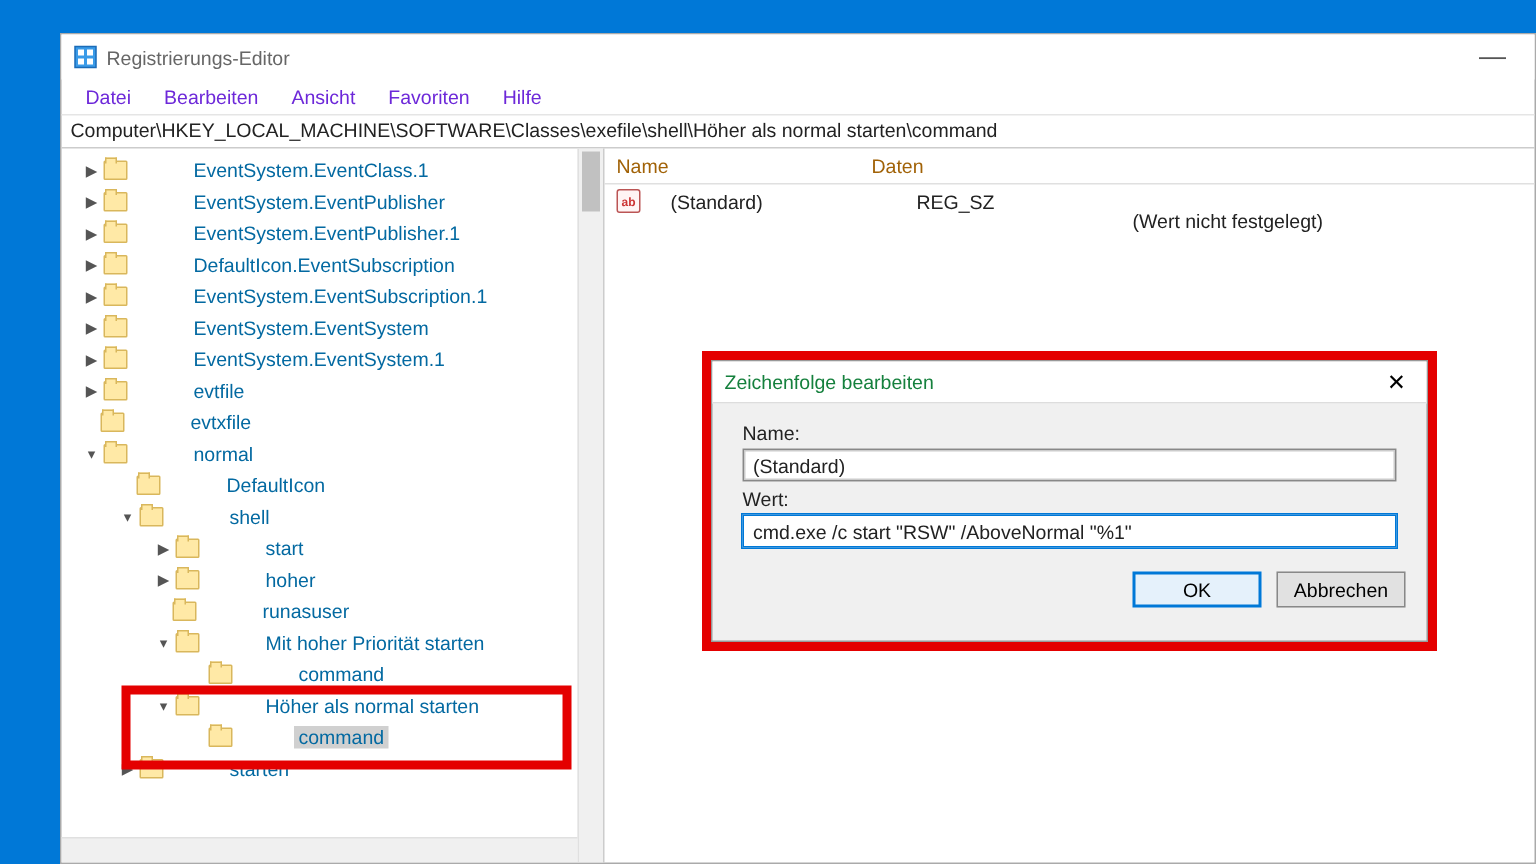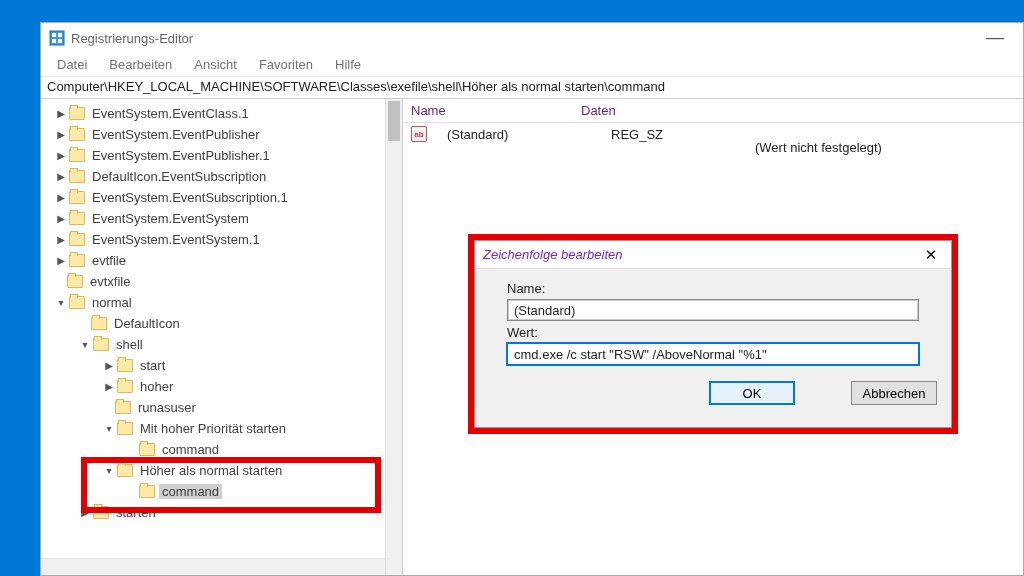--- a/index.html
+++ b/index.html
@@ -2,59 +2,59 @@
 <html><head>
 <meta charset="utf-8">
 <style>
 * { box-sizing: border-box; margin: 0; padding: 0; font-family: "Segoe UI", Tahoma, sans-serif; font-size: 13px; }
 body { background: #0078d7; width: 1024px; height: 576px; overflow: hidden; }
 .window { position: absolute; left: 40px; top: 22px; width: 984px; height: 554px; background: #fff; border: 1px solid #aaa; }
 .titlebar { height: 30px; display: flex; align-items: center; padding: 0 8px; background: #fff; }
 .title-icon { width: 16px; height: 16px; margin-right: 6px; }
 .title-text { color: #666; font-size: 13px; }
 .menubar { height: 24px; display: flex; align-items: center; padding: 0 6px; gap: 2px; border-bottom: 1px solid #e5e5e5; }
-.menu-item { padding: 2px 10px; color: #737373; cursor: default; }
+.menu-item { padding: 2px 10px; color: #6d28d9; cursor: default; }
 .addressbar { height: 22px; border-bottom: 1px solid #ccc; padding: 2px 6px; color: #222; font-size: 13px; white-space: nowrap; overflow: hidden; }
 .content { display: flex; height: calc(100% - 30px - 24px - 22px); }
 .tree-pane { width: 362px; border-right: 1px solid #ccc; position: relative; overflow: hidden; }
 .tree-scroll { position: absolute; right: 0; top: 0; bottom: 0; width: 17px; background: #f0f0f0; border-left: 1px solid #e0e0e0; }
 .tree-thumb { position: absolute; left: 2px; right: 2px; top: 2px; height: 40px; background: #c1c1c1; }
 .tree-scroll-h { position: absolute; left: 0; right: 17px; bottom: 0; height: 17px; background: #f0f0f0; border-top: 1px solid #e0e0e0; }
 .tree { padding: 4px 0 4px 4px; overflow: hidden; }
 .tree-row { display: flex; align-items: center; height: 21px; white-space: nowrap; }
 .exp { width: 12px; height: 12px; display: inline-flex; align-items: center; justify-content: center; color: #555; font-size: 10px; margin-right: 2px; cursor: default; }
 .folder { width: 16px; height: 13px; background: #ffe9a6; border: 1px solid #d9b75c; border-radius: 1px; position: relative; display: inline-block; margin-right: 4px; }
 .folder::before { content: ""; position: absolute; top: -3px; left: 0; width: 6px; height: 3px; background: #ffe9a6; border: 1px solid #d9b75c; border-bottom: none; }
-.node-label { color: #404040; padding: 0 3px; }
+.node-label { color: #0369a1; padding: 0 3px; margin-left: 37px; }
 .node-label.selected { background: #d0d0d0; }
 .list-pane { flex: 1; position: relative; }
 .list-header { display: flex; height: 24px; border-bottom: 1px solid #e0e0e0; }
-.col { padding: 4px 8px; color: #701a75; border-right: 1px solid transparent; }
+.col { padding: 4px 8px; color: #a16207; border-right: 1px solid transparent; }
 .col-name { width: 170px; }
 .col-type { width: 130px; }
 .col-data { flex: 1; }
 .list-row { display: flex; align-items: center; height: 22px; gap: 14px; }
 .val-icon { width: 16px; height: 16px; margin: 0 6px 0 8px; display: inline-flex; align-items: center; justify-content: center; border: 1px solid #b55; background: #fff4f4; border-radius: 2px; color: #c33; font-size: 8px; font-weight: bold; }
 .cell { color: #222; }
 .cell-name { width: 150px; }
 .cell-type { width: 130px; }
 .cell-data { flex: 1; margin-top: 26px; }
 .hl-red { position: absolute; border: 6px solid #e40000; pointer-events: none; }
 .dialog-wrap { position: absolute; left: 468px; top: 234px; width: 490px; height: 200px; border: 6px solid #e40000; }
 .dialog { width: 100%; height: 100%; background: #f0f0f0; border: 1px solid #999; display: flex; flex-direction: column; }
 .dlg-title { height: 28px; display: flex; align-items: center; justify-content: space-between; padding: 0 8px; background: #fff; border-bottom: 1px solid #ddd; }
-.dlg-title-text { color: #6d28d9; font-style: italic; }
+.dlg-title-text { color: #15803d; }
 .dlg-close { width: 24px; height: 24px; display: flex; align-items: center; justify-content: center; font-size: 15px; cursor: default; }
-.dlg-body { padding: 8px 32px; }
+.dlg-body { padding: 8px 20px; }
 .dlg-label { color: #222; margin: 4px 0 3px; }
 .dlg-field { width: 100%; height: 22px; border: 1px solid #888; background: #fff; padding: 0 6px; color: #222; font-size: 13px; }
 .dlg-field.ro { background: #fff; box-shadow: inset 0 0 0 1px #ccc; }
 .dlg-field.focus { border: 1px solid #0078d7; outline: 1px solid #0078d7; }
 .dlg-buttons { display: flex; justify-content: flex-end; gap: 10px; padding: 8px 14px; }
-.dlg-btn { width: 86px; height: 24px; border: 1px solid #888; background: #e1e1e1; cursor: default; margin-left: 46px; }
+.dlg-btn { width: 86px; height: 24px; border: 1px solid #888; background: #e1e1e1; cursor: default; }
 .dlg-btn.primary { border: 2px solid #0078d7; background: #e5f1fb; }
 .min-btn { position: absolute; right: 8px; top: 0; width: 40px; height: 28px; display: flex; align-items: center; justify-content: center; color: #555; font-size: 18px; }
 </style>
 </head>
 <body>
 
 <div class="window">
   <div class="min-btn">—</div>
   <div class="titlebar">
     <svg class="title-icon" viewBox="0 0 16 16">

